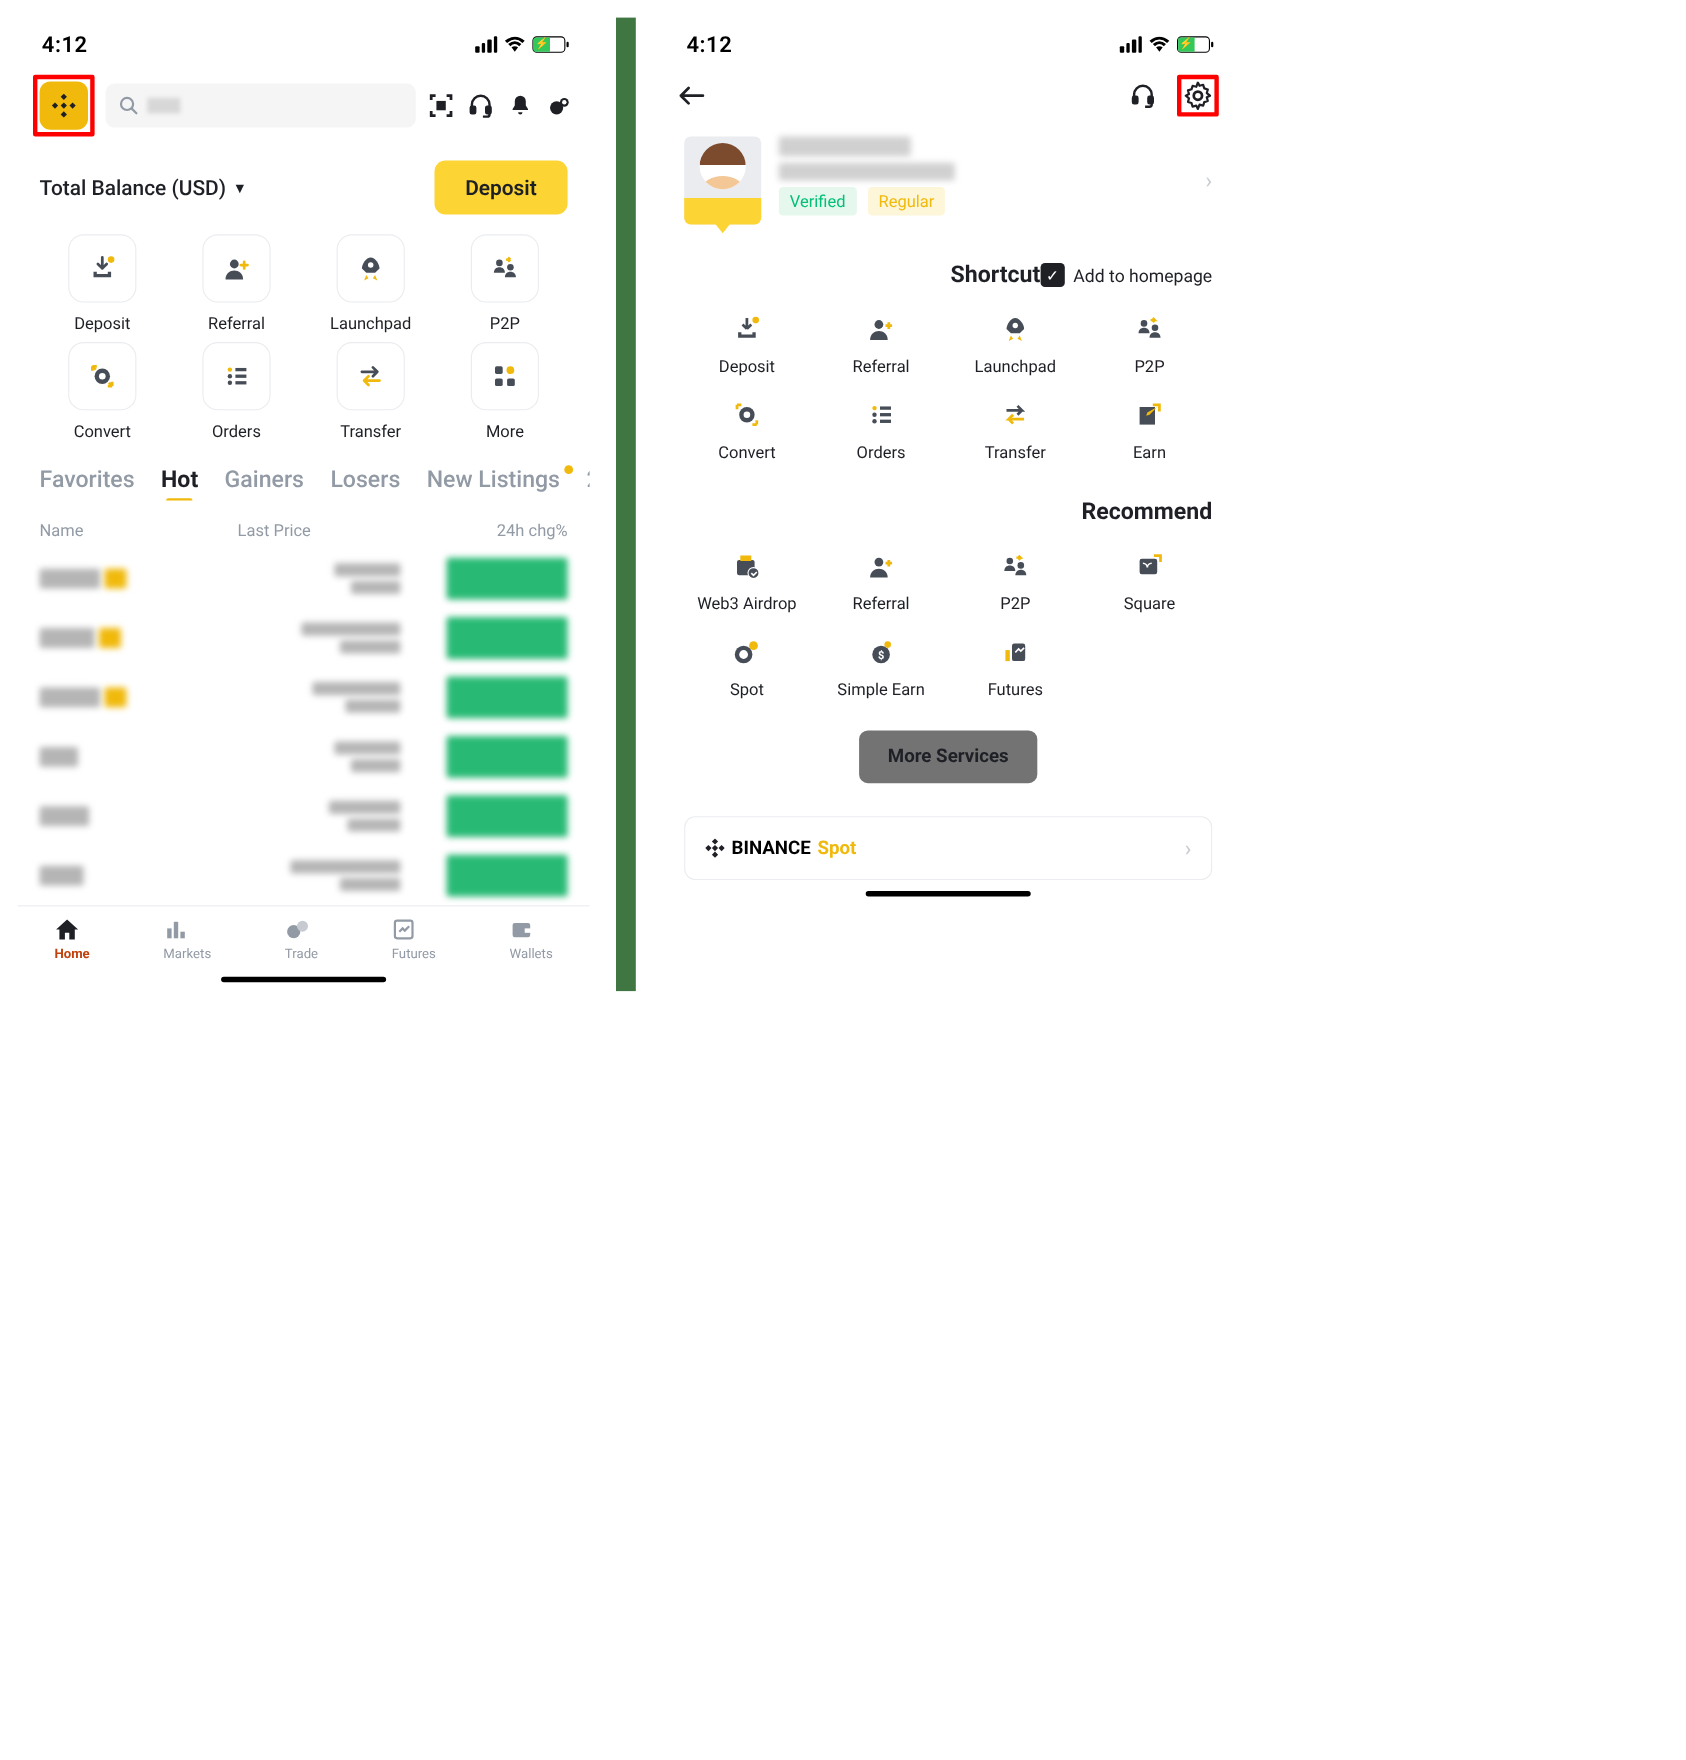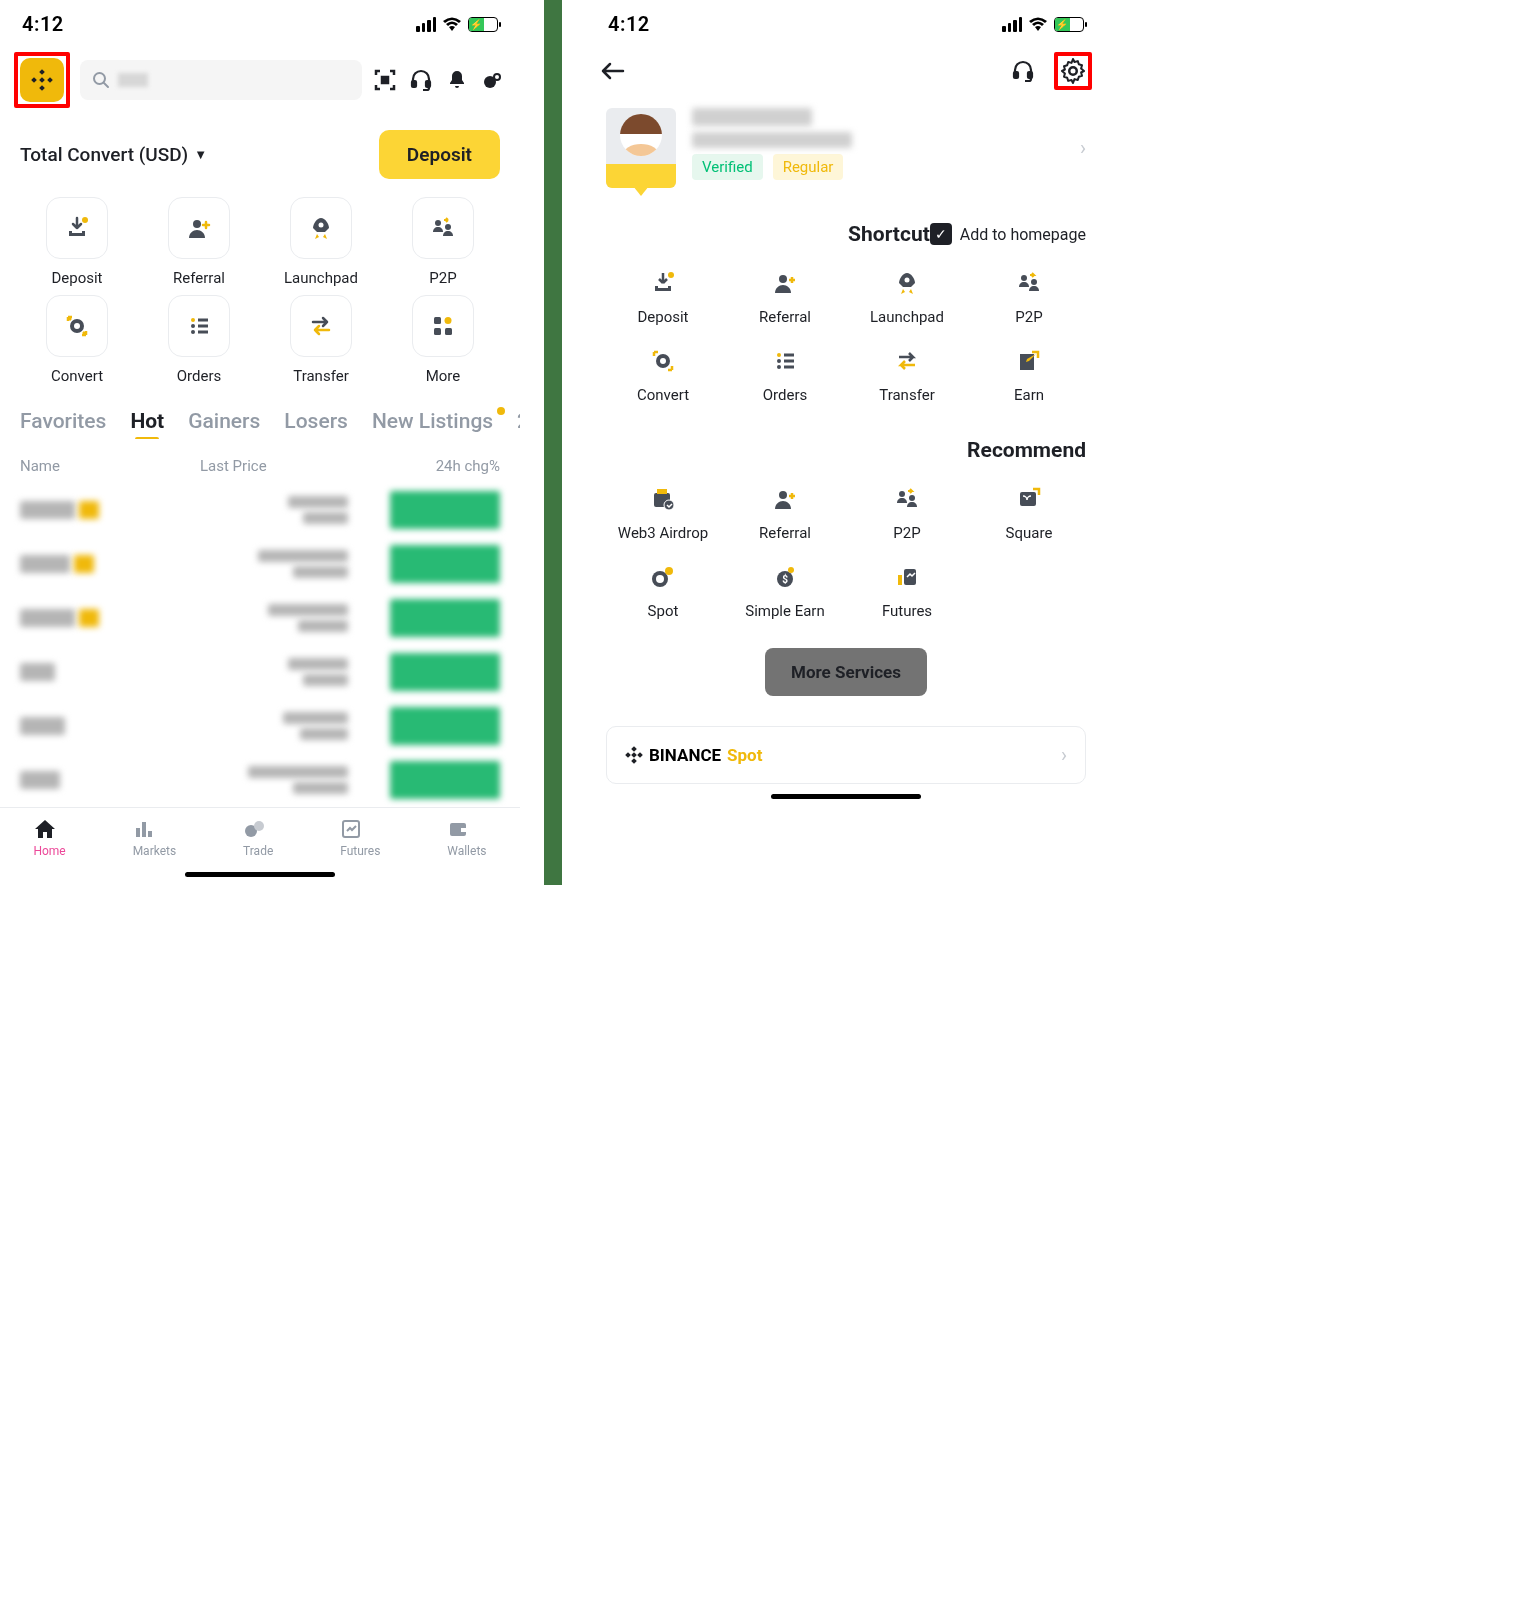--- a/index.html
+++ b/index.html
@@ -1,17 +1,17 @@
 <!DOCTYPE html>
 <html><head>
 <meta charset="utf-8">
 <style>
   * { box-sizing: border-box; margin: 0; padding: 0; font-family: -apple-system, BlinkMacSystemFont, "Segoe UI", Roboto, sans-serif; }
   body { background: #fff; }
-  .wrap { display: flex; gap: 24px; padding: 0; }
+  .wrap { display: flex; gap: 24px; padding: 16px; }
   .phone { width: 520px; background: #fff; position: relative; border-radius: 8px; }
   .divider { width: 18px; background: #3f7641; }
 
   
   .status-bar { display: flex; justify-content: space-between; align-items: center; padding: 6px 22px 2px 22px; height: 44px; }
   .time { font-size: 20px; font-weight: 600; letter-spacing: 0.5px; }
   .status-icons { display: flex; gap: 6px; align-items: center; }
   .sig-bars { display: flex; gap: 2px; align-items: flex-end; }
   .sig-bars span { width: 3.5px; background: #000; border-radius: 1px; }
   .sig-bars span:nth-child(1){height:6px}.sig-bars span:nth-child(2){height:9px}.sig-bars span:nth-child(3){height:12px}.sig-bars span:nth-child(4){height:15px}
@@ -62,21 +62,21 @@
   .mchg { flex: 1; display:flex;justify-content:flex-end;}
   .blur-g{background:#b5b5b5;filter:blur(3px);height:18px;border-radius:2px;}
   .blur-y{background:#f0b90b;filter:blur(3px);height:18px;width:20px;border-radius:2px;}
   .blur-gr{background:#28ba74;filter:blur(3px);height:38px;width:110px;border-radius:2px;}
   .pblur{display:flex;flex-direction:column;gap:4px;align-items:flex-end;}
   .pblur div{background:#b5b5b5;filter:blur(3px);height:12px;border-radius:2px;}
 
   
   .bnav { display: flex; justify-content: space-around; padding: 10px 0 4px 0; border-top: 0.5px solid #eaecef; }
   .bitem { text-align: center; font-size: 12px; color: #929aa5; }
-  .bitem.active { color: #ec4899; font-weight:400;}
+  .bitem.active { color: #c2410c; font-weight:700;}
   .bico { font-size: 22px; display:block; margin-bottom:4px;}
   .home-ind { width: 150px; height: 5px; background: #000; border-radius: 3px; margin: 10px auto 8px auto; }
 
   
   .hdr2 { display: flex; align-items: center; justify-content: space-between; padding: 8px 14px; }
   .back-arr { font-size: 24px; font-weight:bold; }
   .hdr2-r { display: flex; gap: 18px; align-items: center; }
   .gear { width: 26px; display:flex;align-items:center;justify-content:center;}
 
   .profile { display: flex; align-items: flex-start; gap: 16px; padding: 10px 20px; }
@@ -186,21 +186,21 @@
         <svg width="22" height="22" viewBox="0 0 22 22">
             <circle cx="8" cy="13" r="6" fill="#1e2026"></circle>
             <circle cx="15" cy="8" r="4" fill="#1e2026"></circle>
             <circle cx="15" cy="8" r="2" fill="#fff"></circle>
           </svg>
       </div>
     </div>
 
     <div class="bal-row">
       <div class="bal-label">
-        <span>Total Convert (USD)</span>
+        <span>Total Balance (USD)</span>
         <span class="chev-d">▼</span>
       </div>
       <button class="deposit-btn">Deposit</button>
     </div>
 
     <div class="grid4">
       <div class="gcell">
           <div class="gbox">
             <svg width="28" height="28" viewBox="0 0 28 28">
               <path d="M6 22h16v-5h-3v2H9v-2H6z" fill="#474d57"></path>

